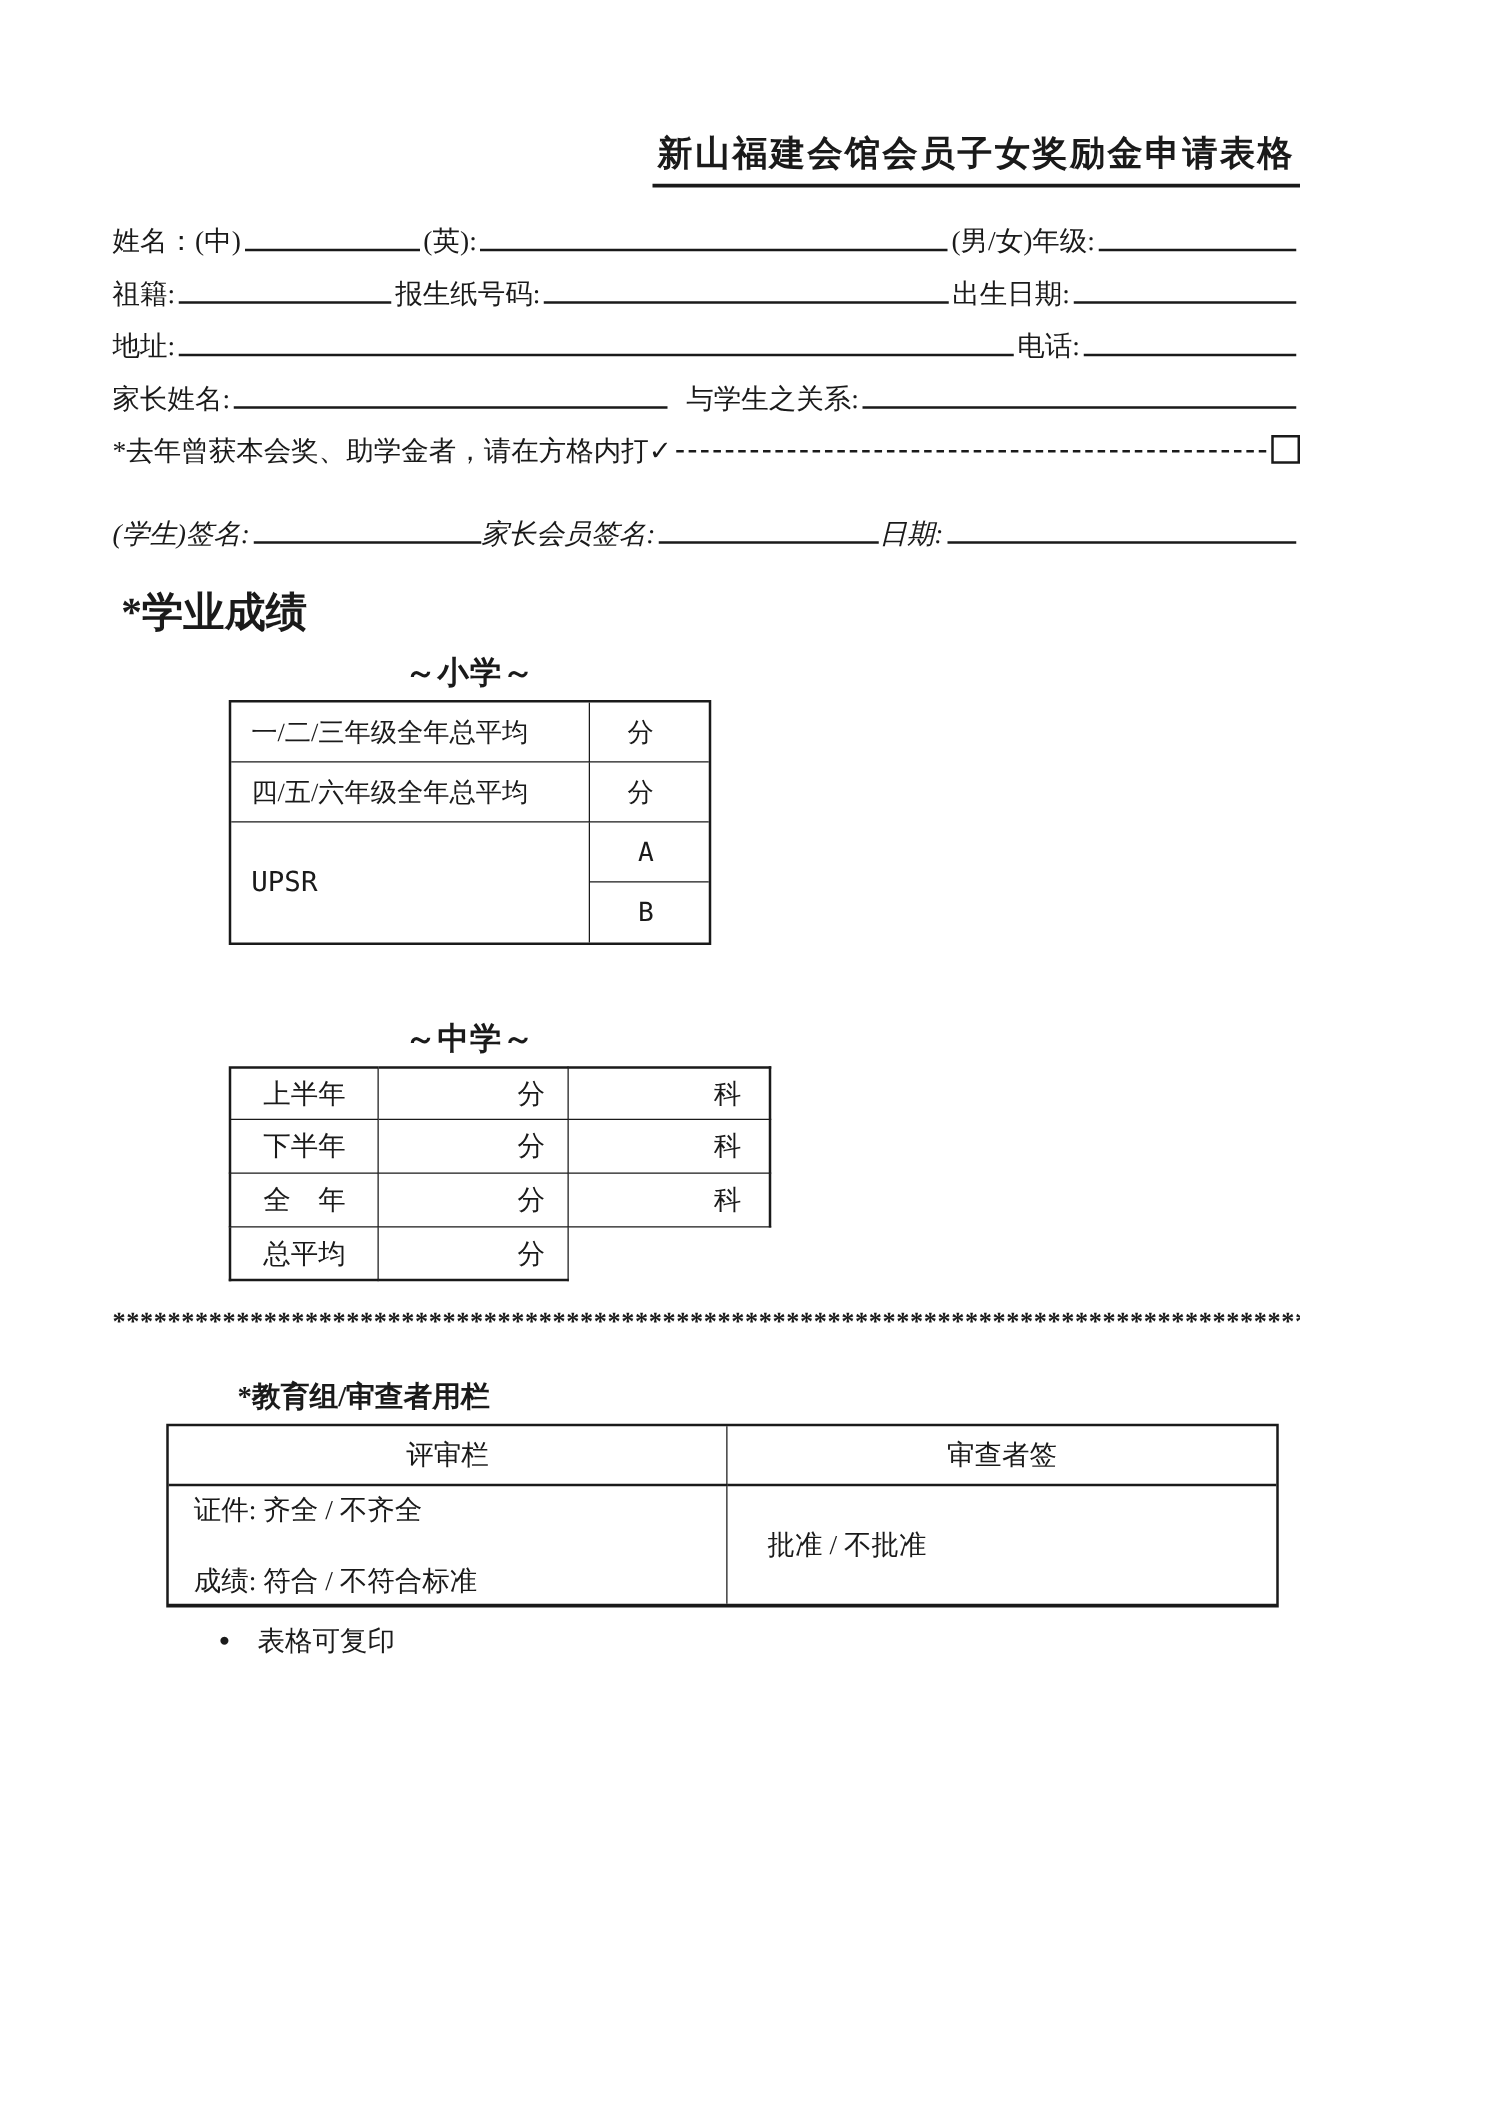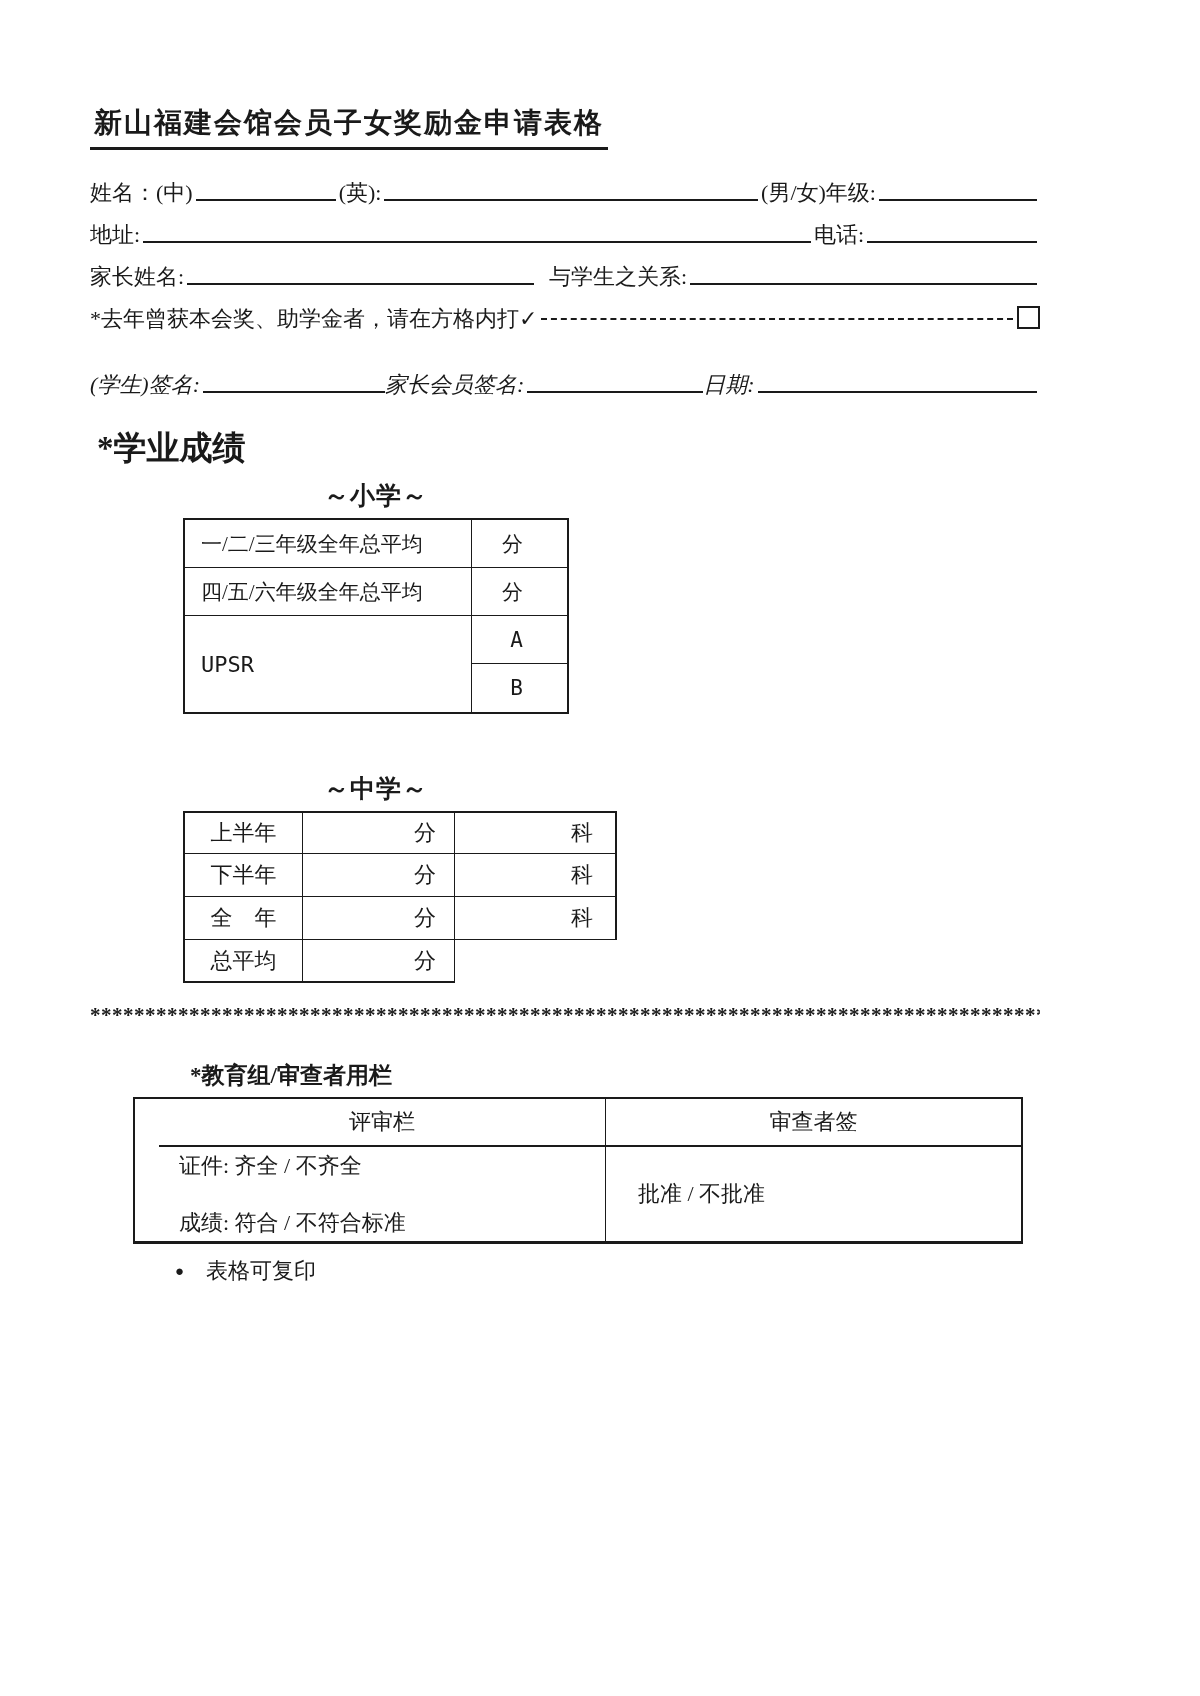--- a/index.html
+++ b/index.html
@@ -5,21 +5,21 @@
   * { margin:0; padding:0; box-sizing:border-box; }
   html,body { background:#fff; }
   body {
     width:1200px; height:1696px; overflow:hidden; position:relative;
     font-family:"Liberation Serif","DejaVu Serif",serif;
     color:#1a1a1a;
   }
   .content { width:950px; margin-left:90px; }
 
   
-  .title-wrap { padding-top:104px; text-align:left; }
+  .title-wrap { padding-top:104px; text-align:right; }
   .doc-title {
     display:inline-block; font-size:28px; font-weight:bold; letter-spacing:2px;
     border-bottom:3px solid #1a1a1a; padding:0 4px 5px 4px;
   }
 
   
   .form-rows { margin-top:14px; }
   .frow { display:flex; align-items:flex-end; height:42px; font-size:22px; white-space:nowrap; }
   .lbl { line-height:1.25; }
   .u { border-bottom:2px solid #1a1a1a; margin:0 3px 5px 3px; height:10px; }
@@ -52,21 +52,21 @@
   .ms-c1 { border-left:2.5px solid #1a1a1a; }
   .ms-c3 { border-right:2.5px solid #1a1a1a; }
   .ms-r4 { border-bottom:2.5px solid #1a1a1a; }
   .ms-phantom { border:none; }
 
   
   .star-sep { margin-top:20px; font-size:21px; letter-spacing:0.5px; white-space:nowrap; overflow:hidden; width:100%; font-weight:bold; }
 
   
   .review-heading { margin-top:32px; margin-left:100px; font-size:23px; font-weight:bold; }
-  .review-table { margin-top:6px; margin-left:43px; width:890px; border:2.5px solid #1a1a1a; border-bottom-width:3.5px; display:grid; grid-template-columns:447px 1fr; grid-template-rows:48px 94px; font-size:22px;padding-left:24px; }
+  .review-table { margin-top:6px; margin-left:43px; width:890px; border:2.5px solid #1a1a1a; border-bottom-width:3.5px; display:grid; grid-template-columns:447px 1fr; grid-template-rows:48px 94px; font-size:22px; }
   .rv-h { display:flex; align-items:center; justify-content:center; border-bottom:2px solid #1a1a1a; }
   .rv-c1 { border-right:1.5px solid #1a1a1a; }
   .rv-body-left { display:flex; flex-direction:column; justify-content:center; padding-left:20px; line-height:1.6;gap:22px; }
   .rv-body-right { display:flex; align-items:center; padding-left:32px; }
 
   
   .footnote { margin-top:12px; margin-left:85px; display:flex; align-items:center; font-size:22px; }
   .footnote .bullet { font-size:15px; margin-right:22px; }
 </style>
 </head>
@@ -82,20 +82,28 @@
 
     <div class="frow">
       <span class="lbl">姓名：(中)</span>
       <span class="u" style="width:140px;"></span>
       <span class="lbl">(英):</span>
       <span class="u flex"></span>
       <span class="lbl">(男/女)年级:</span>
       <span class="u" style="width:158px;"></span>
     </div>
 
+    <div class="frow">
+      <span class="lbl">祖籍:</span>
+      <span class="u" style="width:170px;"></span>
+      <span class="lbl">报生纸号码:</span>
+      <span class="u flex"></span>
+      <span class="lbl">出生日期:</span>
+      <span class="u" style="width:178px;"></span>
+    </div>
 
     <div class="frow">
       <span class="lbl">地址:</span>
       <span class="u flex"></span>
       <span class="lbl">电话:</span>
       <span class="u" style="width:170px;"></span>
     </div>
 
 
     <div class="frow">

